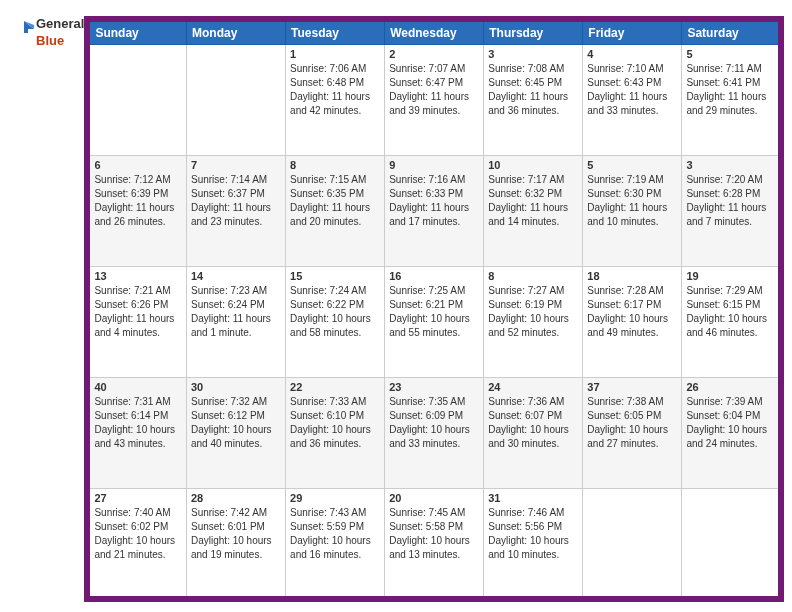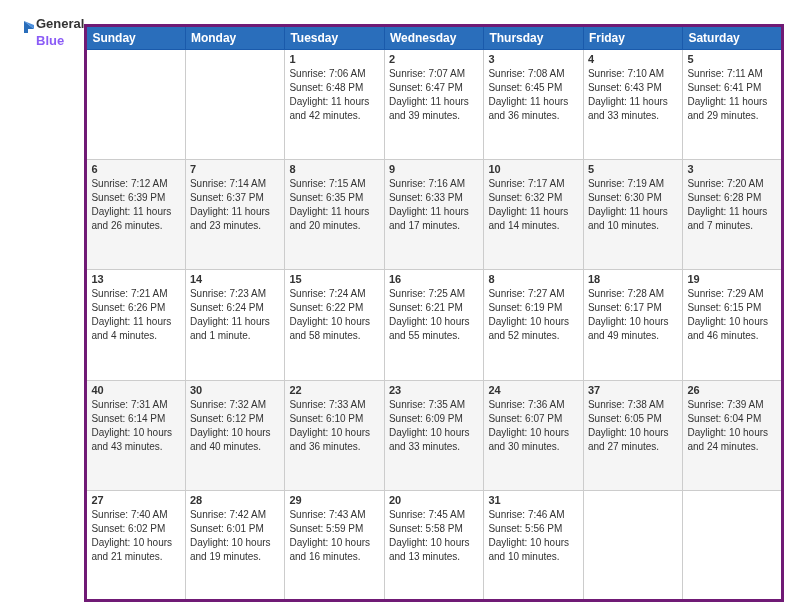--- a/index.html
+++ b/index.html
@@ -35,25 +35,24 @@
       font-size: 32px;
       font-weight: normal;
       color: #333;
     }
     .location-title {
       font-size: 14px;
       color: #555;
     }
     .calendar {
       flex: 1;
-      border: 3px solid #701a75;
+      border: 6px solid #701a75;
       border-collapse: collapse;
       width: 100%;
       table-layout: fixed;
-      margin-top: 8px;
     }
     .calendar th {
       background-color: #2a6ebb;
       color: #fff;
       text-align: left;
       padding: 4px 5px;
       font-size: 12px;
       font-weight: bold;
       border: 1px solid #1a5aab;
     }
@@ -89,21 +88,21 @@
 <div class="page">
   <div class="header">
     <div class="logo">
   <div style="display:flex;align-items:center;gap:2px;">
     <svg width="18" height="28" viewBox="0 0 18 28">
       <polygon points="8,2 18,10 12,10 12,14 8,14" fill="#2a6ebb"></polygon>
       <polygon points="8,2 18,10 18,6" fill="#4a8edd"></polygon>
     </svg>
     <div style="font-family:Arial,sans-serif;font-size:13px;font-weight:bold;color:#333;line-height:1.3;">
       <div>General</div>
-      <div style="color:#8b5cf6;">Blue</div>
+      <div style="color:#c2410c;">Blue</div>
     </div>
   </div>
 </div>
     <div class="title-block">
       <div class="month-title"></div>
       <div class="location-title"></div>
     </div>
   </div>
 
   <table class="calendar">

